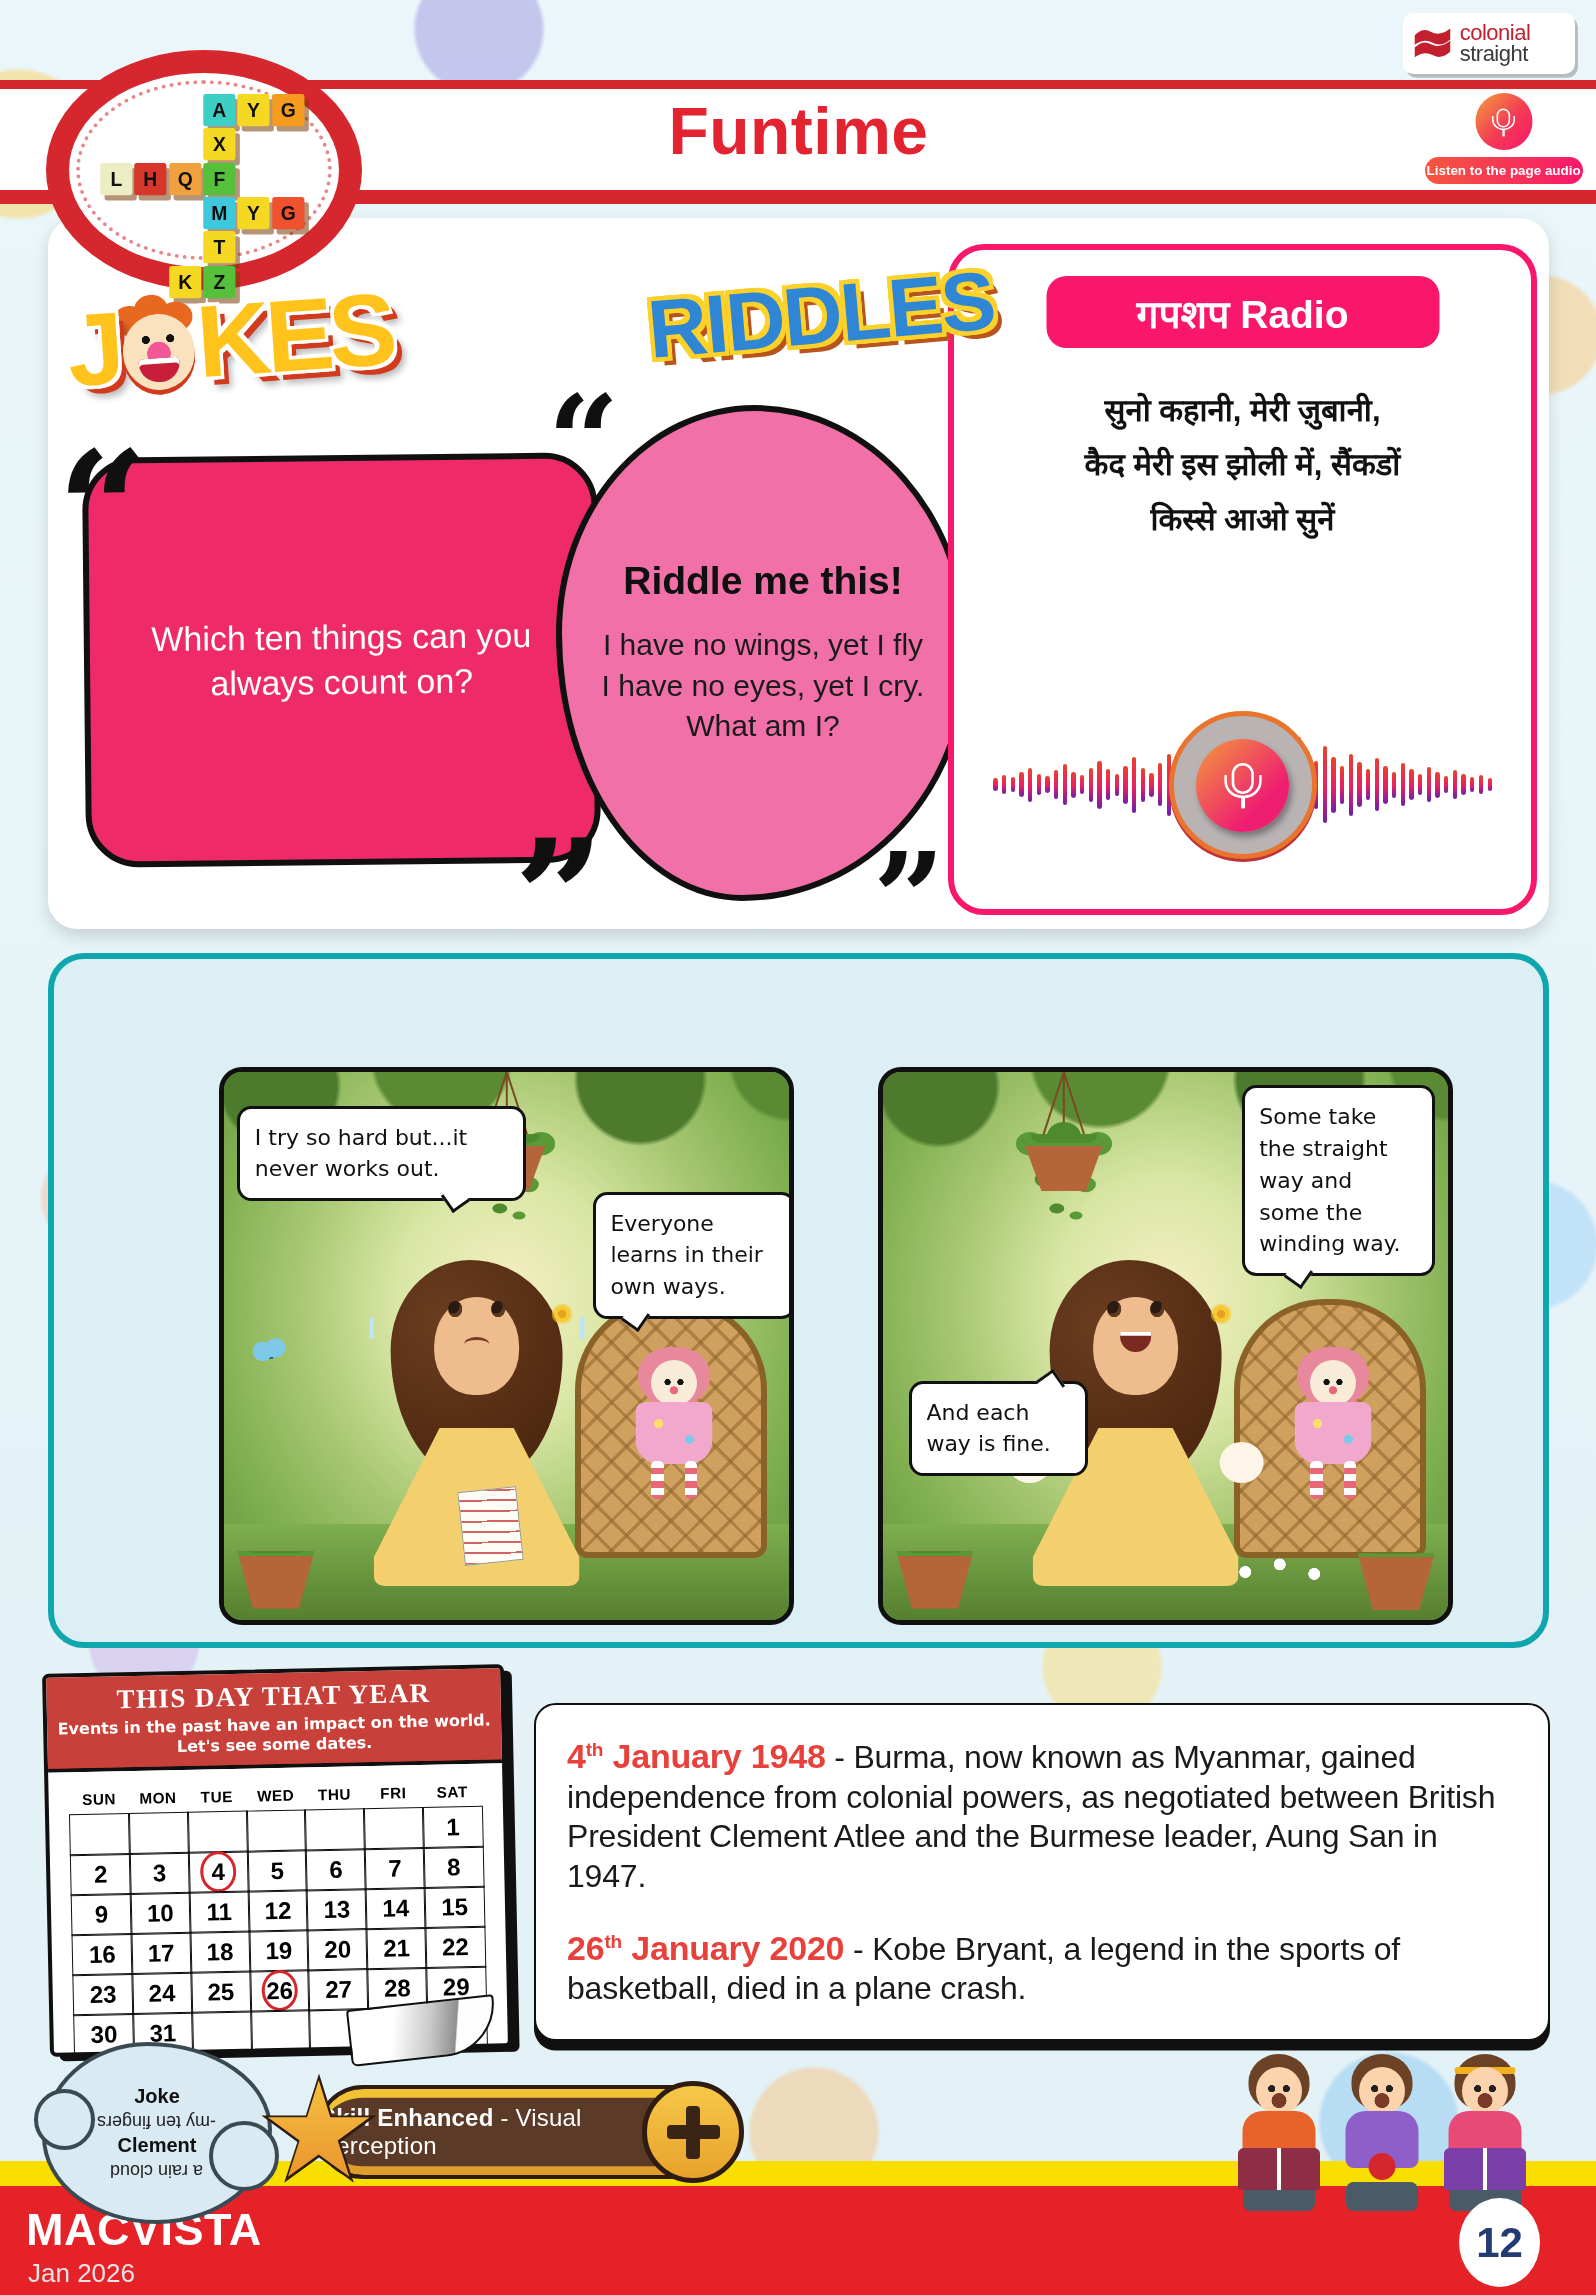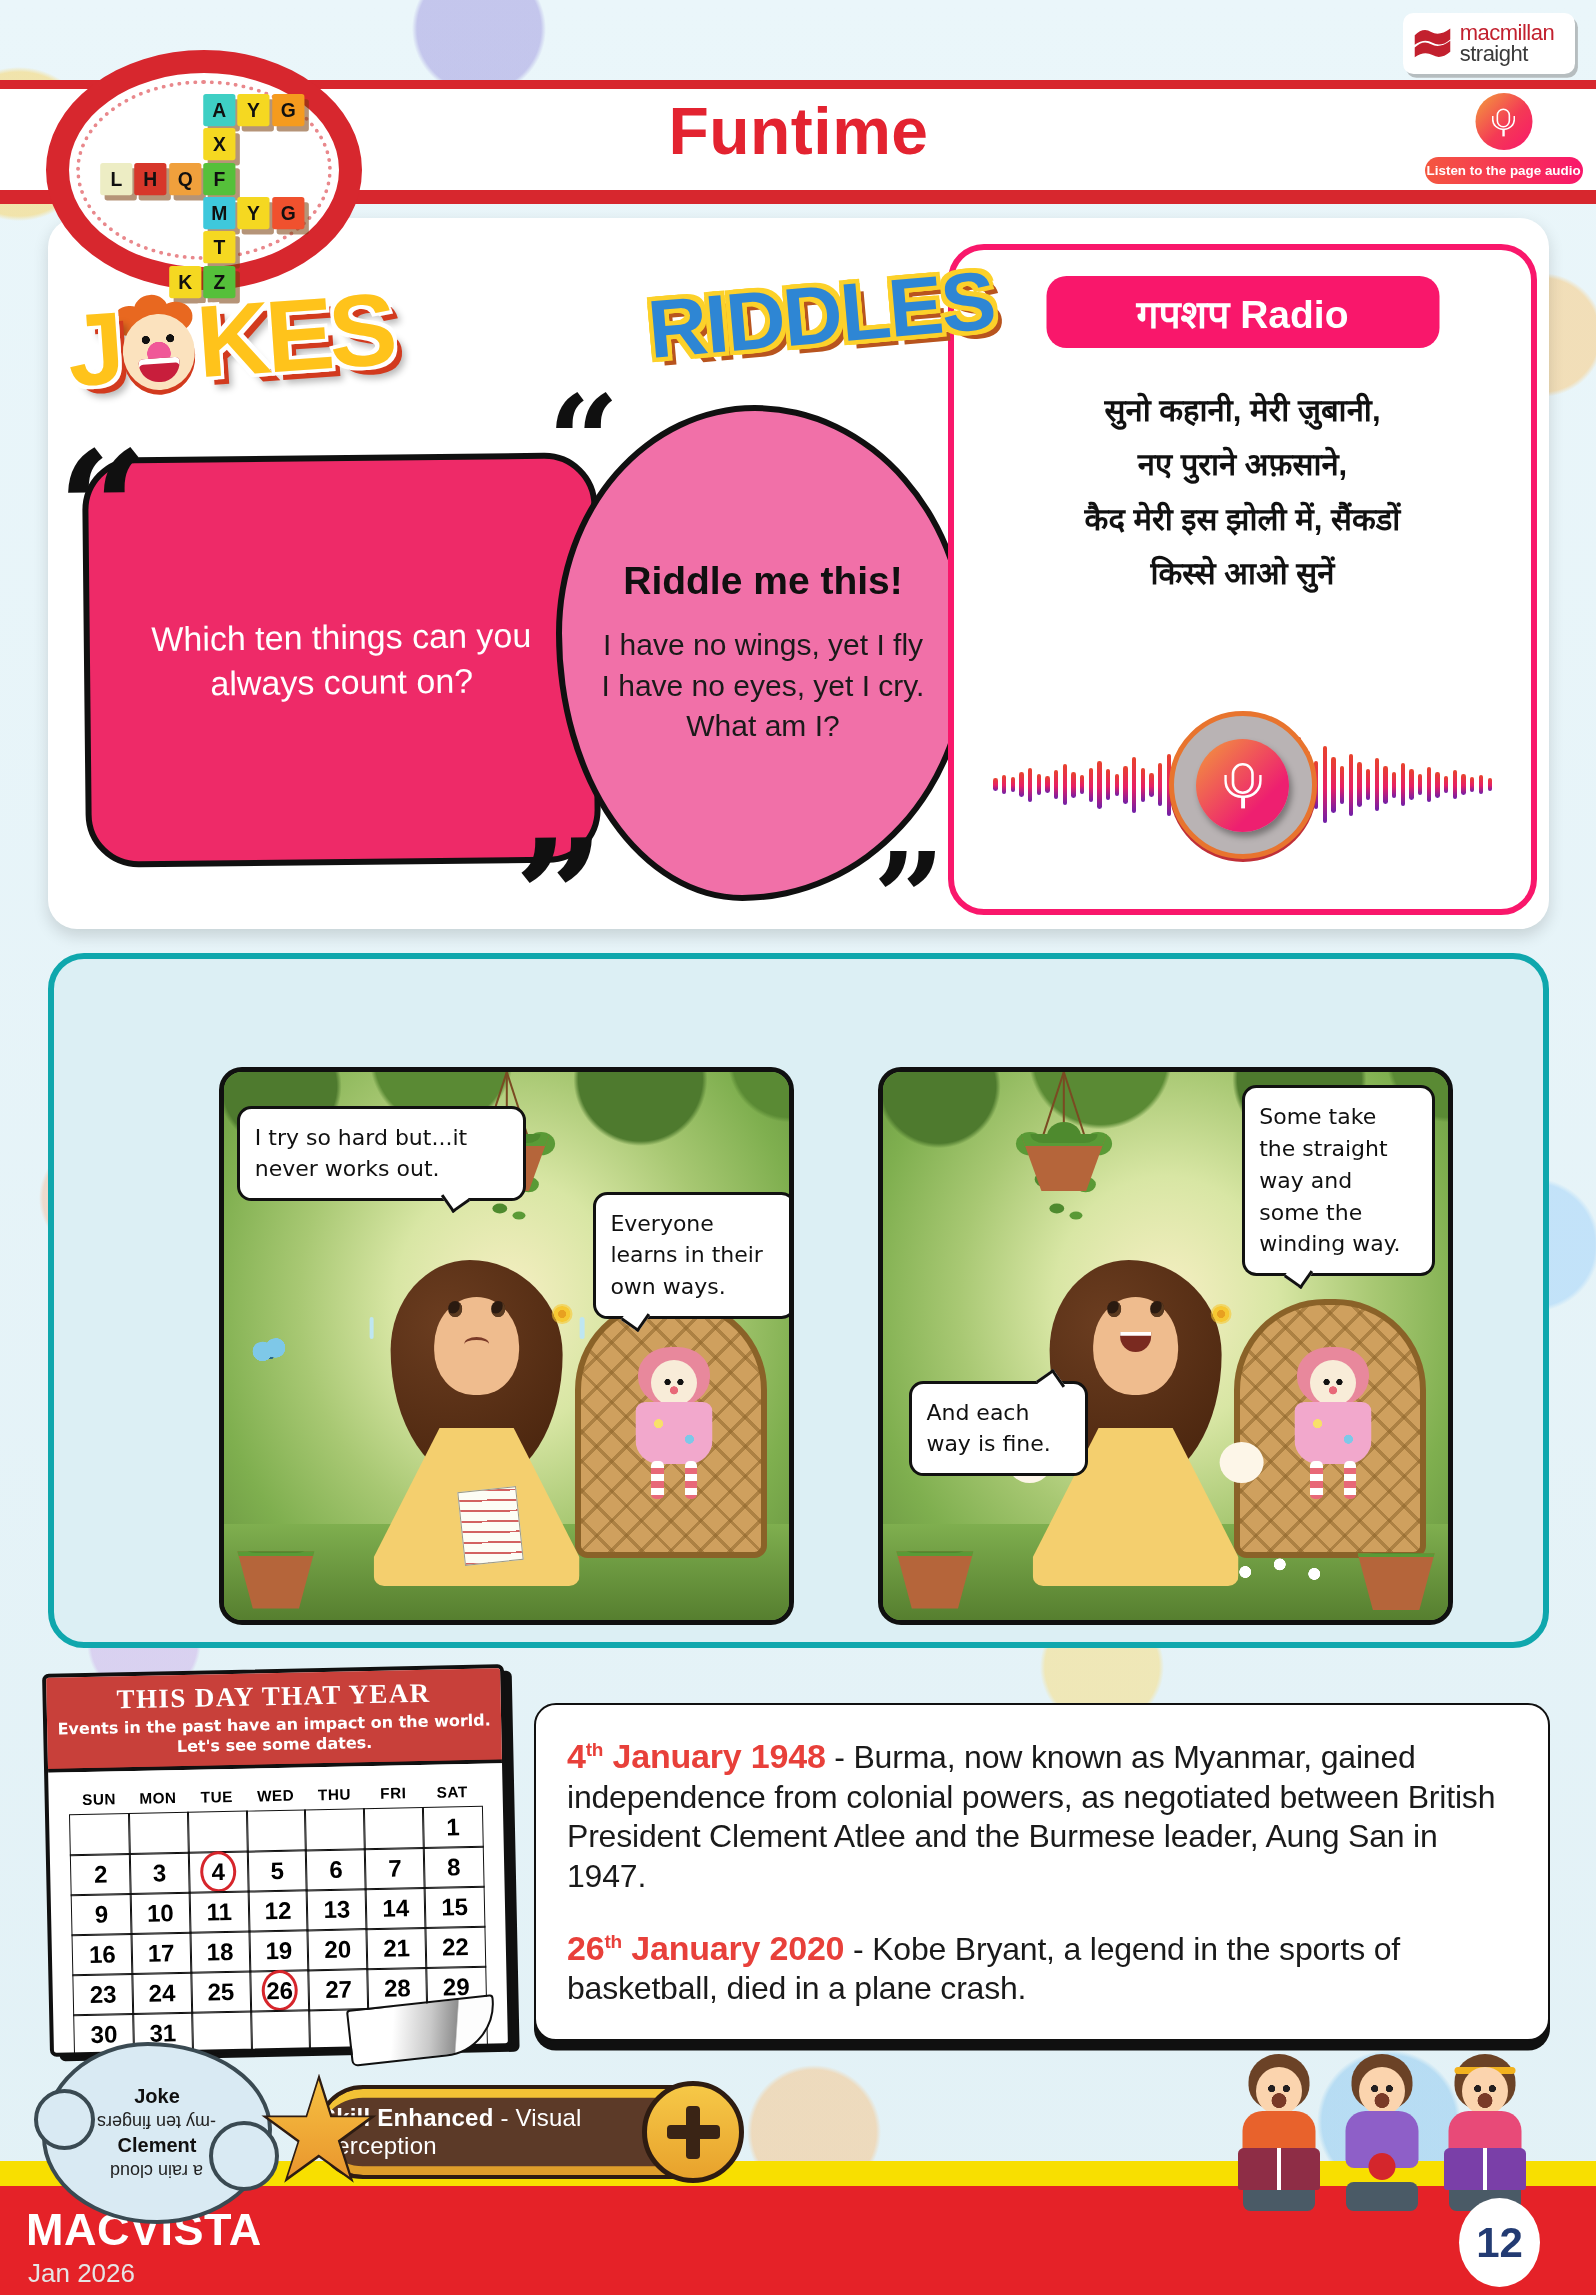--- a/index.html
+++ b/index.html
@@ -247,21 +247,21 @@
 
   <div class="header-band"></div>
   <h1 class="funtime">Funtime</h1>
 
   <div class="mac-logo">
     <svg class="mac-flag" viewBox="0 0 60 60">
       <path d="M4 18 Q16 6 28 13 Q40 20 56 8 L56 24 Q42 36 30 29 Q18 22 4 32 Z" fill="#C2202E"></path>
       <path d="M4 36 Q16 24 28 31 Q40 38 56 26 L56 42 Q42 54 30 47 Q18 40 4 50 Z" fill="#C2202E"></path>
     </svg>
     <div class="mac-text">
-      <span class="l1">macmillan</span>
+      <span class="l1">colonial</span>
       <span class="l2">straight</span>
     </div>
   </div>
 
   <div class="audio-btn">
     <div class="audio-mic-circle">
       <span class="mic">
           <span class="cap"></span>
           <span class="u"></span>
           <span class="stem"></span>
@@ -307,21 +307,20 @@
     <div class="rl">I have no wings, yet I fly</div>
     <div class="rl">I have no eyes, yet I cry.</div>
     <div class="rl">What am I?</div>
     <span class="bq br">”</span>
   </div>
 
   <div class="radio-panel">
     <div class="radio-title">गपशप Radio</div>
     <div class="radio-verse">
       <div>सुनो कहानी, मेरी ज़ुबानी,</div>
-      <div>नए पुराने अफ़साने,</div>
       <div>कैद मेरी इस झोली में, सैंकडों</div>
       <div>किस्से आओ सुनें</div>
     </div>
     <div class="waveform">
         <i style="height: 12.5px;"></i>
         <i style="height: 19px;"></i>
         <i style="height: 14.4px;"></i>
         <i style="height: 25px;"></i>
         <i style="height: 34px;"></i>
         <i style="height: 21px;"></i>

